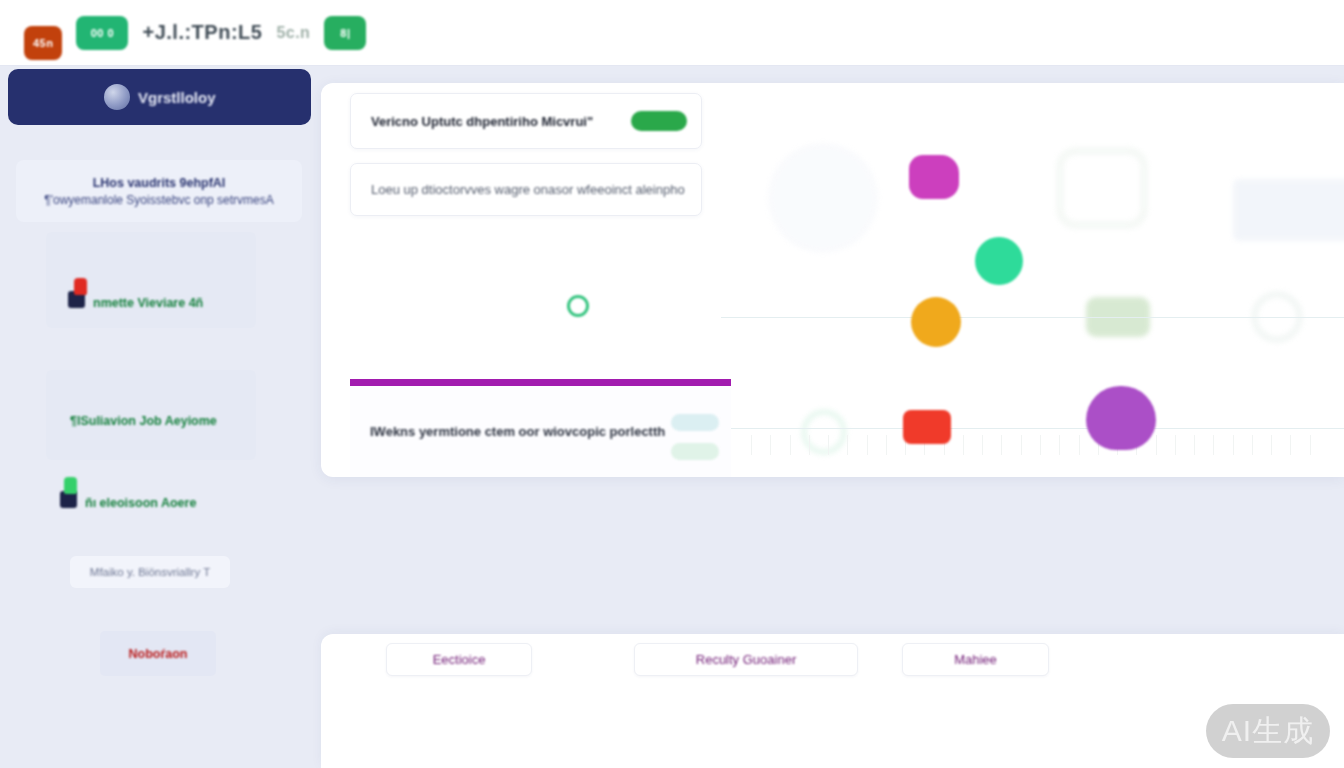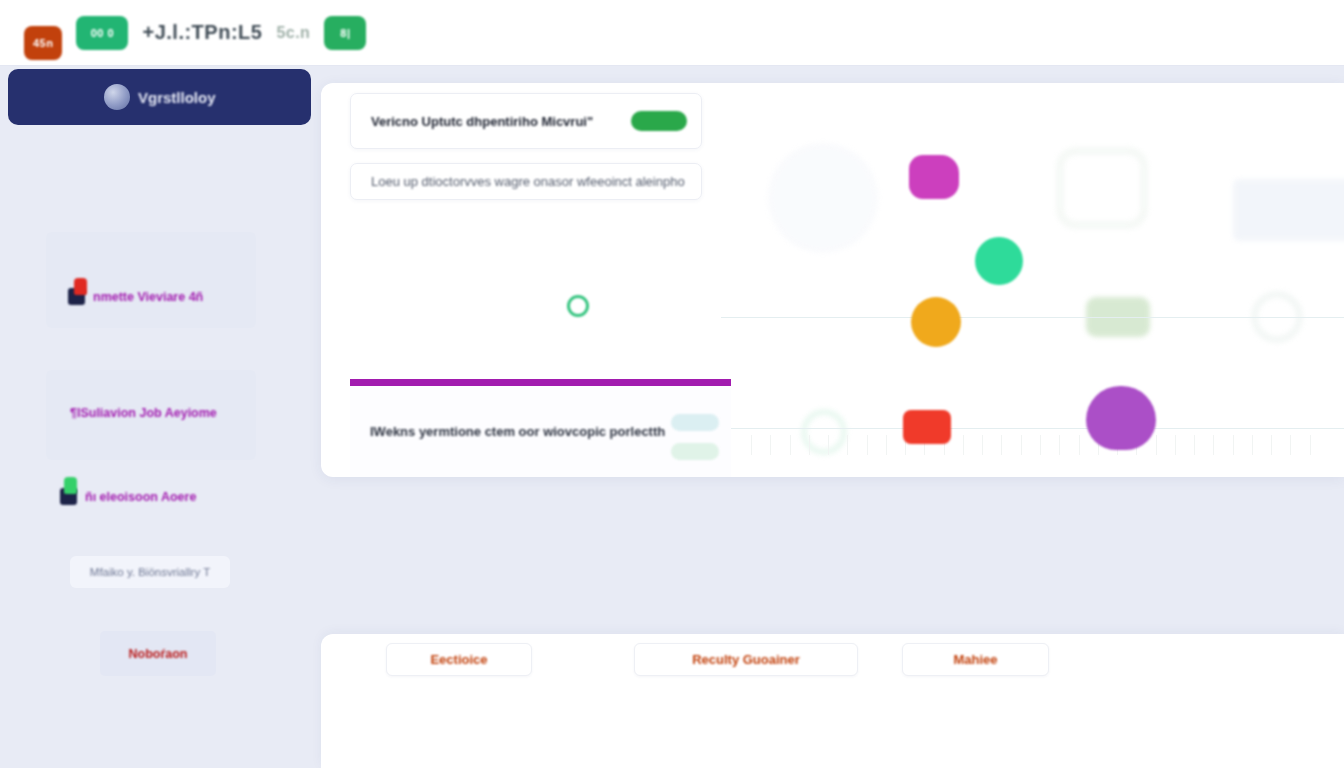--- a/index.html
+++ b/index.html
@@ -139,22 +139,23 @@
   .side-item {
     position: absolute;
     display: flex;
     align-items: center;
     gap: 8px;
     white-space: nowrap;
   }
   .side-item .si-label {
     font-size: 12.5px;
     font-weight: 700;
-    color: #a21caf;
-    filter: blur(0.85px);
+    color: #15803d;
+    filter: blur(0.85px);
+    margin-top: 8px;
   }
   .si-ico {
     width: 17px; height: 17px;
     border-radius: 3px;
     filter: blur(0.8px);
     flex: none;
   }
   .si-ico.dark  { background: #1d2348; }
 
   .si-badge {
@@ -247,21 +248,21 @@
     left: 29px; top: 10px;
     width: 352px; height: 56px;
     padding-left: 20px;
     justify-content: space-between;
     padding-right: 14px;
   }
   .mcard.c1 .mc-text { font-weight: 700; color: #1d2230; }
 
   .mcard.c2 {
     left: 29px; top: 80px;
-    width: 352px; height: 37px;
+    width: 352px; height: 53px;
     padding-left: 20px;
   }
   .mcard.c2 .mc-text { color: #555d6e; font-weight: 500; }
 
   .mcard.c3 {
     left: 29px; top: 234px;
     width: 329px; height: 48px;
     padding-left: 20px;
   }
   .mcard.c3 .mc-text { color: #545c6d; font-weight: 500; }
@@ -380,22 +381,22 @@
     background: #ffffff;
     border: 1px solid #eef0f5;
     border-radius: 6px;
     box-shadow: 0 1px 3px rgba(40,50,110,0.05);
     display: flex;
     align-items: center;
     justify-content: center;
   }
   .bcard span {
     font-size: 13px;
-    font-weight: 700;
-    color: #c2410c;
+    font-weight: 400;
+    color: #701a75;
     filter: blur(0.85px);
     white-space: nowrap;
   }
   .bcard.bc1 { left: 65px;  width: 146px; }
   .bcard.bc2 { left: 313px; width: 224px; }
   .bcard.bc3 { left: 581px; width: 147px; }
 
   
   .watermark {
     position: absolute;
@@ -427,20 +428,24 @@
     <div class="tb-chip green2">8|</div>
   </div>
 
   <div class="sidebar">
 
     <div class="side-header">
       <span class="orb"></span>
       <span class="sh-label">Vgrstlloloy</span>
     </div>
 
+    <div class="side-note">
+      <span class="l1">LHos vaudrits 9ehpfAI</span>
+      <span class="l2">¶'owyemanlole Syoisstebvc onp setrvmesA</span>
+    </div>
 
     <div class="side-block b1"></div>
     <div class="side-block b2"></div>
 
     <div class="side-item item-1">
       <span class="si-ico dark"></span>
       <span class="si-label">nmette Vieviare 4ñ</span>
       <span class="si-badge red" style="left:6px; top:-10px;"></span>
     </div>
 
@@ -540,14 +545,17 @@
       <span>Eectioice</span>
     </div>
     <div class="bcard bc3">
       <span>Mahiee</span>
     </div>
     <div class="bcard bc2">
       <span>Reculty Guoainer</span>
     </div>
   </div>
 
+  <div class="watermark">
+    <span>AI生成</span>
+  </div>
 
 </div>
 
 </body></html>

